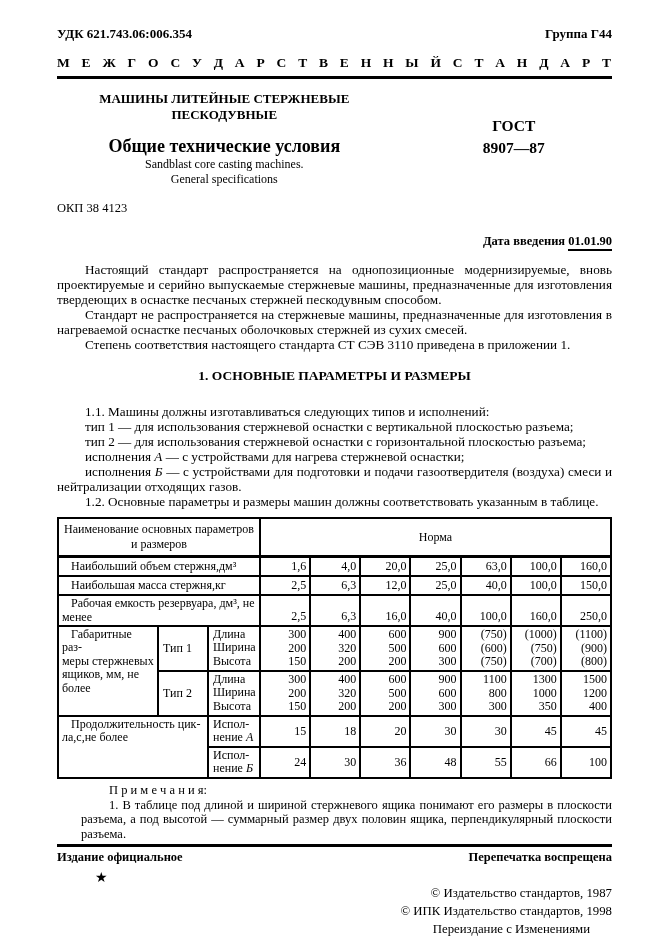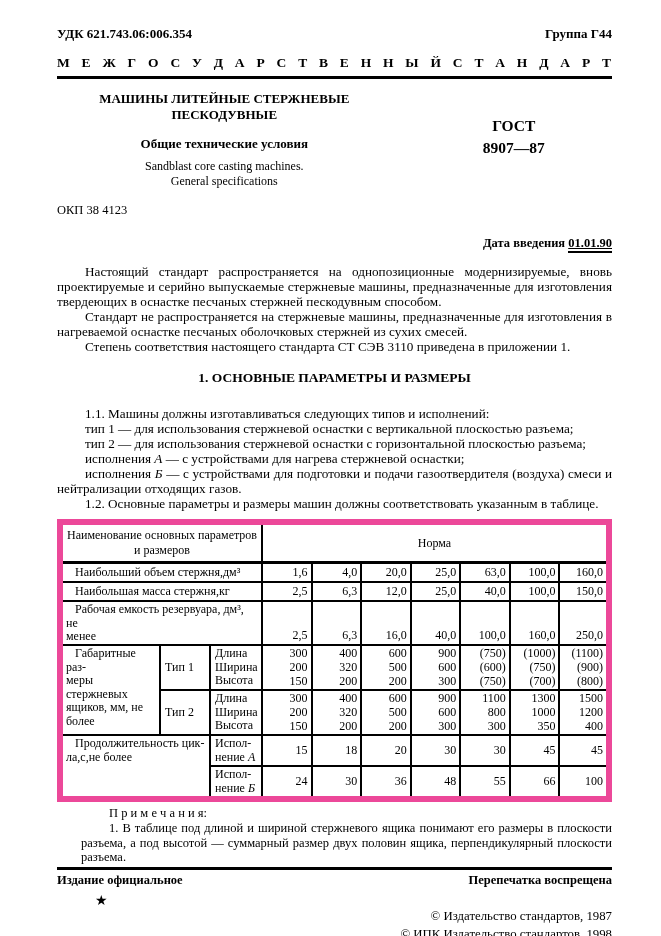--- a/index.html
+++ b/index.html
@@ -17,38 +17,38 @@
   .standard-type {
     margin-top: 13px; font-weight: bold; font-size: 13.5px;
     text-align: justify; text-align-last: justify;
     padding-bottom: 5px; border-bottom: 3px solid #000;
     letter-spacing: 1px;
   }
 
   .title-block { display: flex; margin-top: 12px; gap: 24px; }
   .title-left { width: 63%; text-align: center; }
   .doc-title { font-weight: bold; font-size: 13px; white-space: pre-line; line-height: 1.25; }
-  .doc-subtitle { font-weight: bold; font-size: 13px; margin-top: 12px; }
-  .doc-en { font-size: 12px; margin-top: 7px; white-space: pre-line; line-height: 1.25; }
+  .doc-subtitle { font-weight: bold; font-size: 18px; margin-top: 12px; }
+  .doc-en { font-size: 12px; margin-top: 0; white-space: pre-line; line-height: 1.25; }
   .gost-block { width: 37%; text-align: center; font-weight: bold; font-size: 15.5px; padding-top: 24px; line-height: 1.45; }
 
   .okp { font-size: 12.5px; margin-top: 14px; }
 
   .date-line { text-align: right; font-weight: bold; font-size: 12.5px; margin-top: 18px; }
-  .date-value { border-bottom: 2.5px solid #000; padding-bottom: 1px; text-decoration: underline; }
+  .date-value { border-bottom: 2.5px solid #000; padding-bottom: 1px; }
 
   .intro-block { margin-top: 13px; }
   .para { margin: 0; font-size: 13.2px; line-height: 1.14; text-align: justify; text-indent: 28px; }
 
   .section-heading { text-align: center; font-weight: bold; font-size: 13.5px; margin: 16px 0 20px; }
 
   table.params {
     width: 100%; margin-top: 8px;
     border-collapse: collapse; table-layout: fixed;
-    border: 6px solid #ec4899;
+    border: 2px solid #ec4899;
   }
   table.params td { border: 2px solid #000; font-size: 12px; padding: 1px 3px; vertical-align: middle; }
   tr.thead td { border-bottom: 3px solid #000; }
   td.first-val { border-left: 3px solid #000; }
   .hname { font-size: 10.5px; text-align: center; white-space: pre-line; line-height: 1.25; padding: 3px 2px !important; }
   .hnorm { font-size: 11px; text-align: center; }
   .pname { font-size: 11.8px; text-indent: 9px; white-space: pre-line; line-height: 1.12; }
   .val { text-align: right; font-size: 12.3px; }
   .multi { white-space: pre-line; line-height: 1.14; vertical-align: top; border-radius: 19px; }
   .bottom { vertical-align: bottom !important; }

